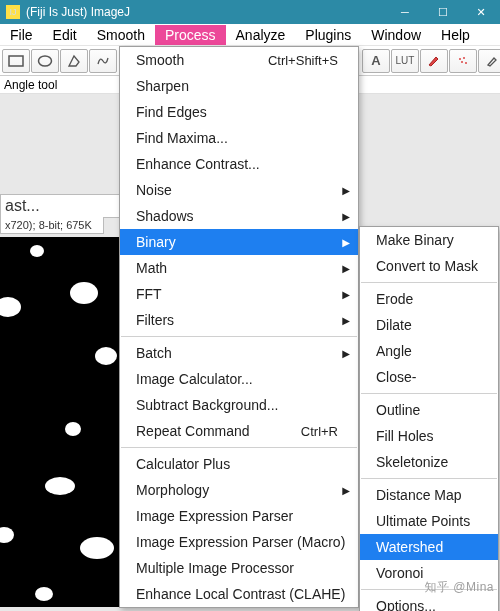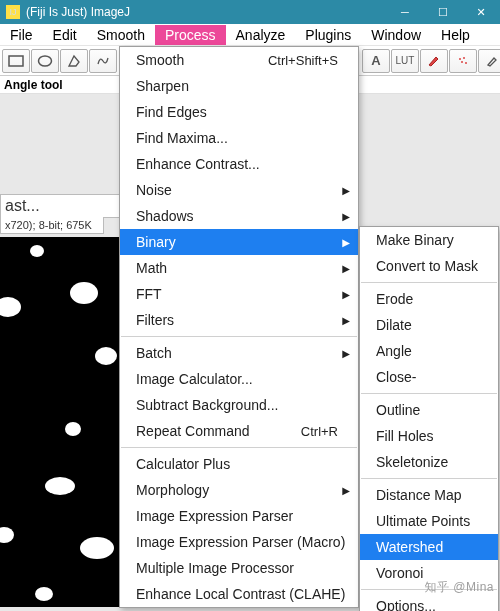--- a/index.html
+++ b/index.html
@@ -17,21 +17,21 @@
   .menubar .menu-item.active { background: #ec4899; color: #fff; }
 
   
   .toolbar { height: 30px; background: #fff; display: flex; align-items: center; border-bottom: 1px solid #ccc; padding: 0 2px; position:relative;}
   .tool-btn { width: 28px; height: 24px; border: 1px solid #b0b0b0; background: linear-gradient(#fdfdfd,#f2f2f2); margin-right: 1px; display: flex; align-items: center; justify-content: center; border-radius: 2px; font-size: 11px; color:#555;}
   .tool-btn svg { width: 16px; height: 14px; }
   .tool-sep { width:1px; height:22px; background:#a7a7a7; margin:0 2px;}
   .search-hint { position:absolute; right:6px; font-size:12px; color:#9a9a9a; font-style: italic; }
 
   
-  .statusline { height: 18px; background: #fff; font-size: 12px; padding-left: 4px; display: flex; align-items: center; border-bottom: 1px solid #e0e0e0; font-weight: bold;}
+  .statusline { height: 18px; background: #fff; font-size: 12px; padding-left: 4px; display: flex; align-items: center; border-bottom: 1px solid #e0e0e0;}
 
   
   .content { position: relative; height: calc(611px - 24px - 22px - 30px - 18px); background: #e8e8e8; }
   .imgwin-title { position:absolute; top:100px; left:0; width:120px; background:#fff; color:#333; font-size:16px; padding:2px 4px; border:1px solid #bbb;}
   .imgwin-status { position:absolute; top:123px; left:0; width:104px; background:#fff; color:#333; font-size:11px; padding:2px 4px; border:1px solid #bbb; border-top:none;}
   .black-canvas { position:absolute; top:143px; left:0; width:120px; height:370px; background:#000;}
   .blob { position:absolute; background:#fff; border-radius:50%; }
 
   
   .menu-panel { position: absolute; background: #fff; border: 1px solid #9f9f9f; box-shadow: 2px 3px 6px rgba(0,0,0,0.25); font-size: 14px; color: #222; }

